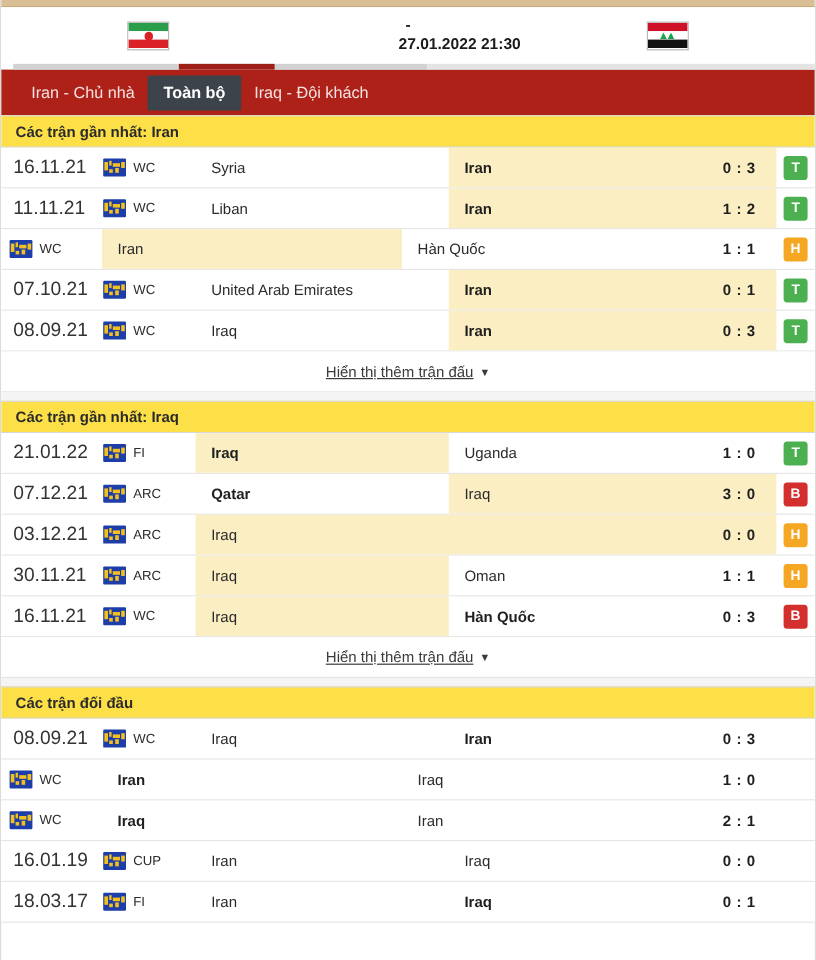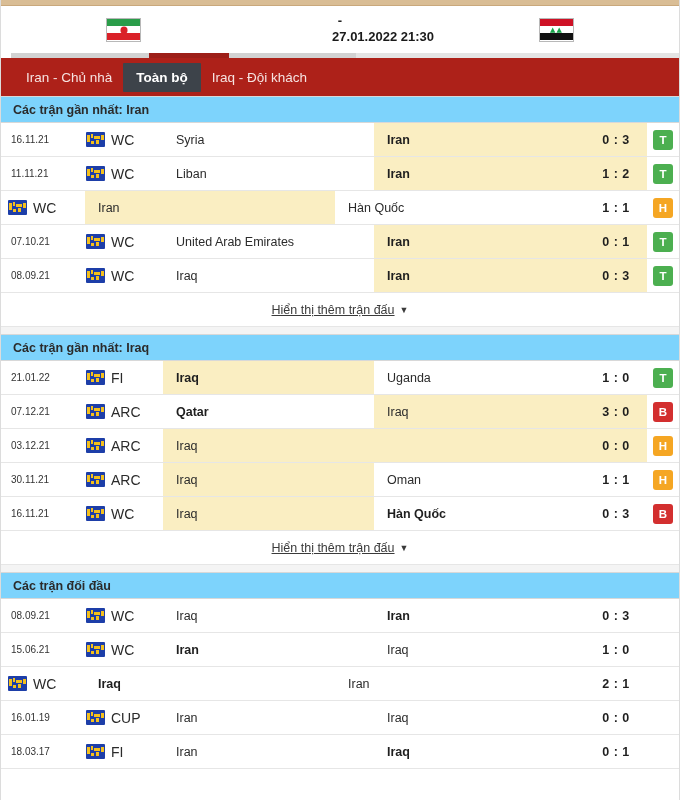--- a/index.html
+++ b/index.html
@@ -135,21 +135,21 @@
     background: #3d434a;
     color: #ffffff;
     font-weight: bold;
     border-radius: 1px;
     padding: 7px 13px;
   }
   .tab.plain { color: #f6e3e1; }
 
   
   .section-head {
-    background: #7dd3fc;
+    background: #fde047;
     border-top: 1px solid #d8d8d8;
     border-bottom: 1px solid #d8d8d8;
     height: 27px;
     display: flex;
     align-items: center;
     padding-left: 12px;
     font-size: 12.5px;
     font-weight: bold;
     color: #2b2b2b;
   }
@@ -163,21 +163,21 @@
     border-bottom: 1px solid #e6e6e6;
     font-size: 12.5px;
     color: #2b2b2b;
   }
   .row:last-child { border-bottom: 1px solid #e6e6e6; }
   .c-date {
     width: 78px;
     display: flex;
     align-items: center;
     padding-left: 10px;
-    font-size: 10px;
+    font-size: 16px;
     color: #333;
     white-space: nowrap;
   }
   .c-icon {
     width: 32px;
     display: flex;
     align-items: center;
     justify-content: center;
   }
   .wicon {
@@ -196,21 +196,21 @@
   .wicon i:nth-child(2) { left: 5px;  top: 2px;  width: 2px; height: 4px; }
   .wicon i:nth-child(3) { left: 8px;  top: 4px;  width: 6px; height: 3px; }
   .wicon i:nth-child(4) { left: 10px; top: 8px;  width: 3px; height: 4px; }
   .wicon i:nth-child(5) { left: 15px; top: 3px;  width: 3px; height: 5px; }
   .wicon i:nth-child(6) { left: 5px;  top: 9px;  width: 3px; height: 3px; }
 
   .c-comp {
     width: 52px;
     display: flex;
     align-items: center;
-    font-size: 14px;
+    font-size: 11px;
     color: #2b2b2b;
   }
   .c-home, .c-away {
     flex: 1;
     display: flex;
     align-items: center;
     padding-left: 13px;
     overflow: hidden;
     white-space: nowrap;
   }
@@ -590,21 +590,20 @@
             <div class="c-home">
               <span class="">Iraq</span>
             </div>
             <div class="c-away">
               <span class="win">Iran</span>
             </div>
             <div class="c-score">0 : 3</div>
             <div class="c-badge"></div>
           </div>
           <div class="row">
-            <div class="c-date">15.06.21</div>
             <div class="c-icon">
               <span class="wicon">
                 <i></i>
                 <i></i>
                 <i></i>
                 <i></i>
                 <i></i>
                 <i></i>
               </span>
             </div>

